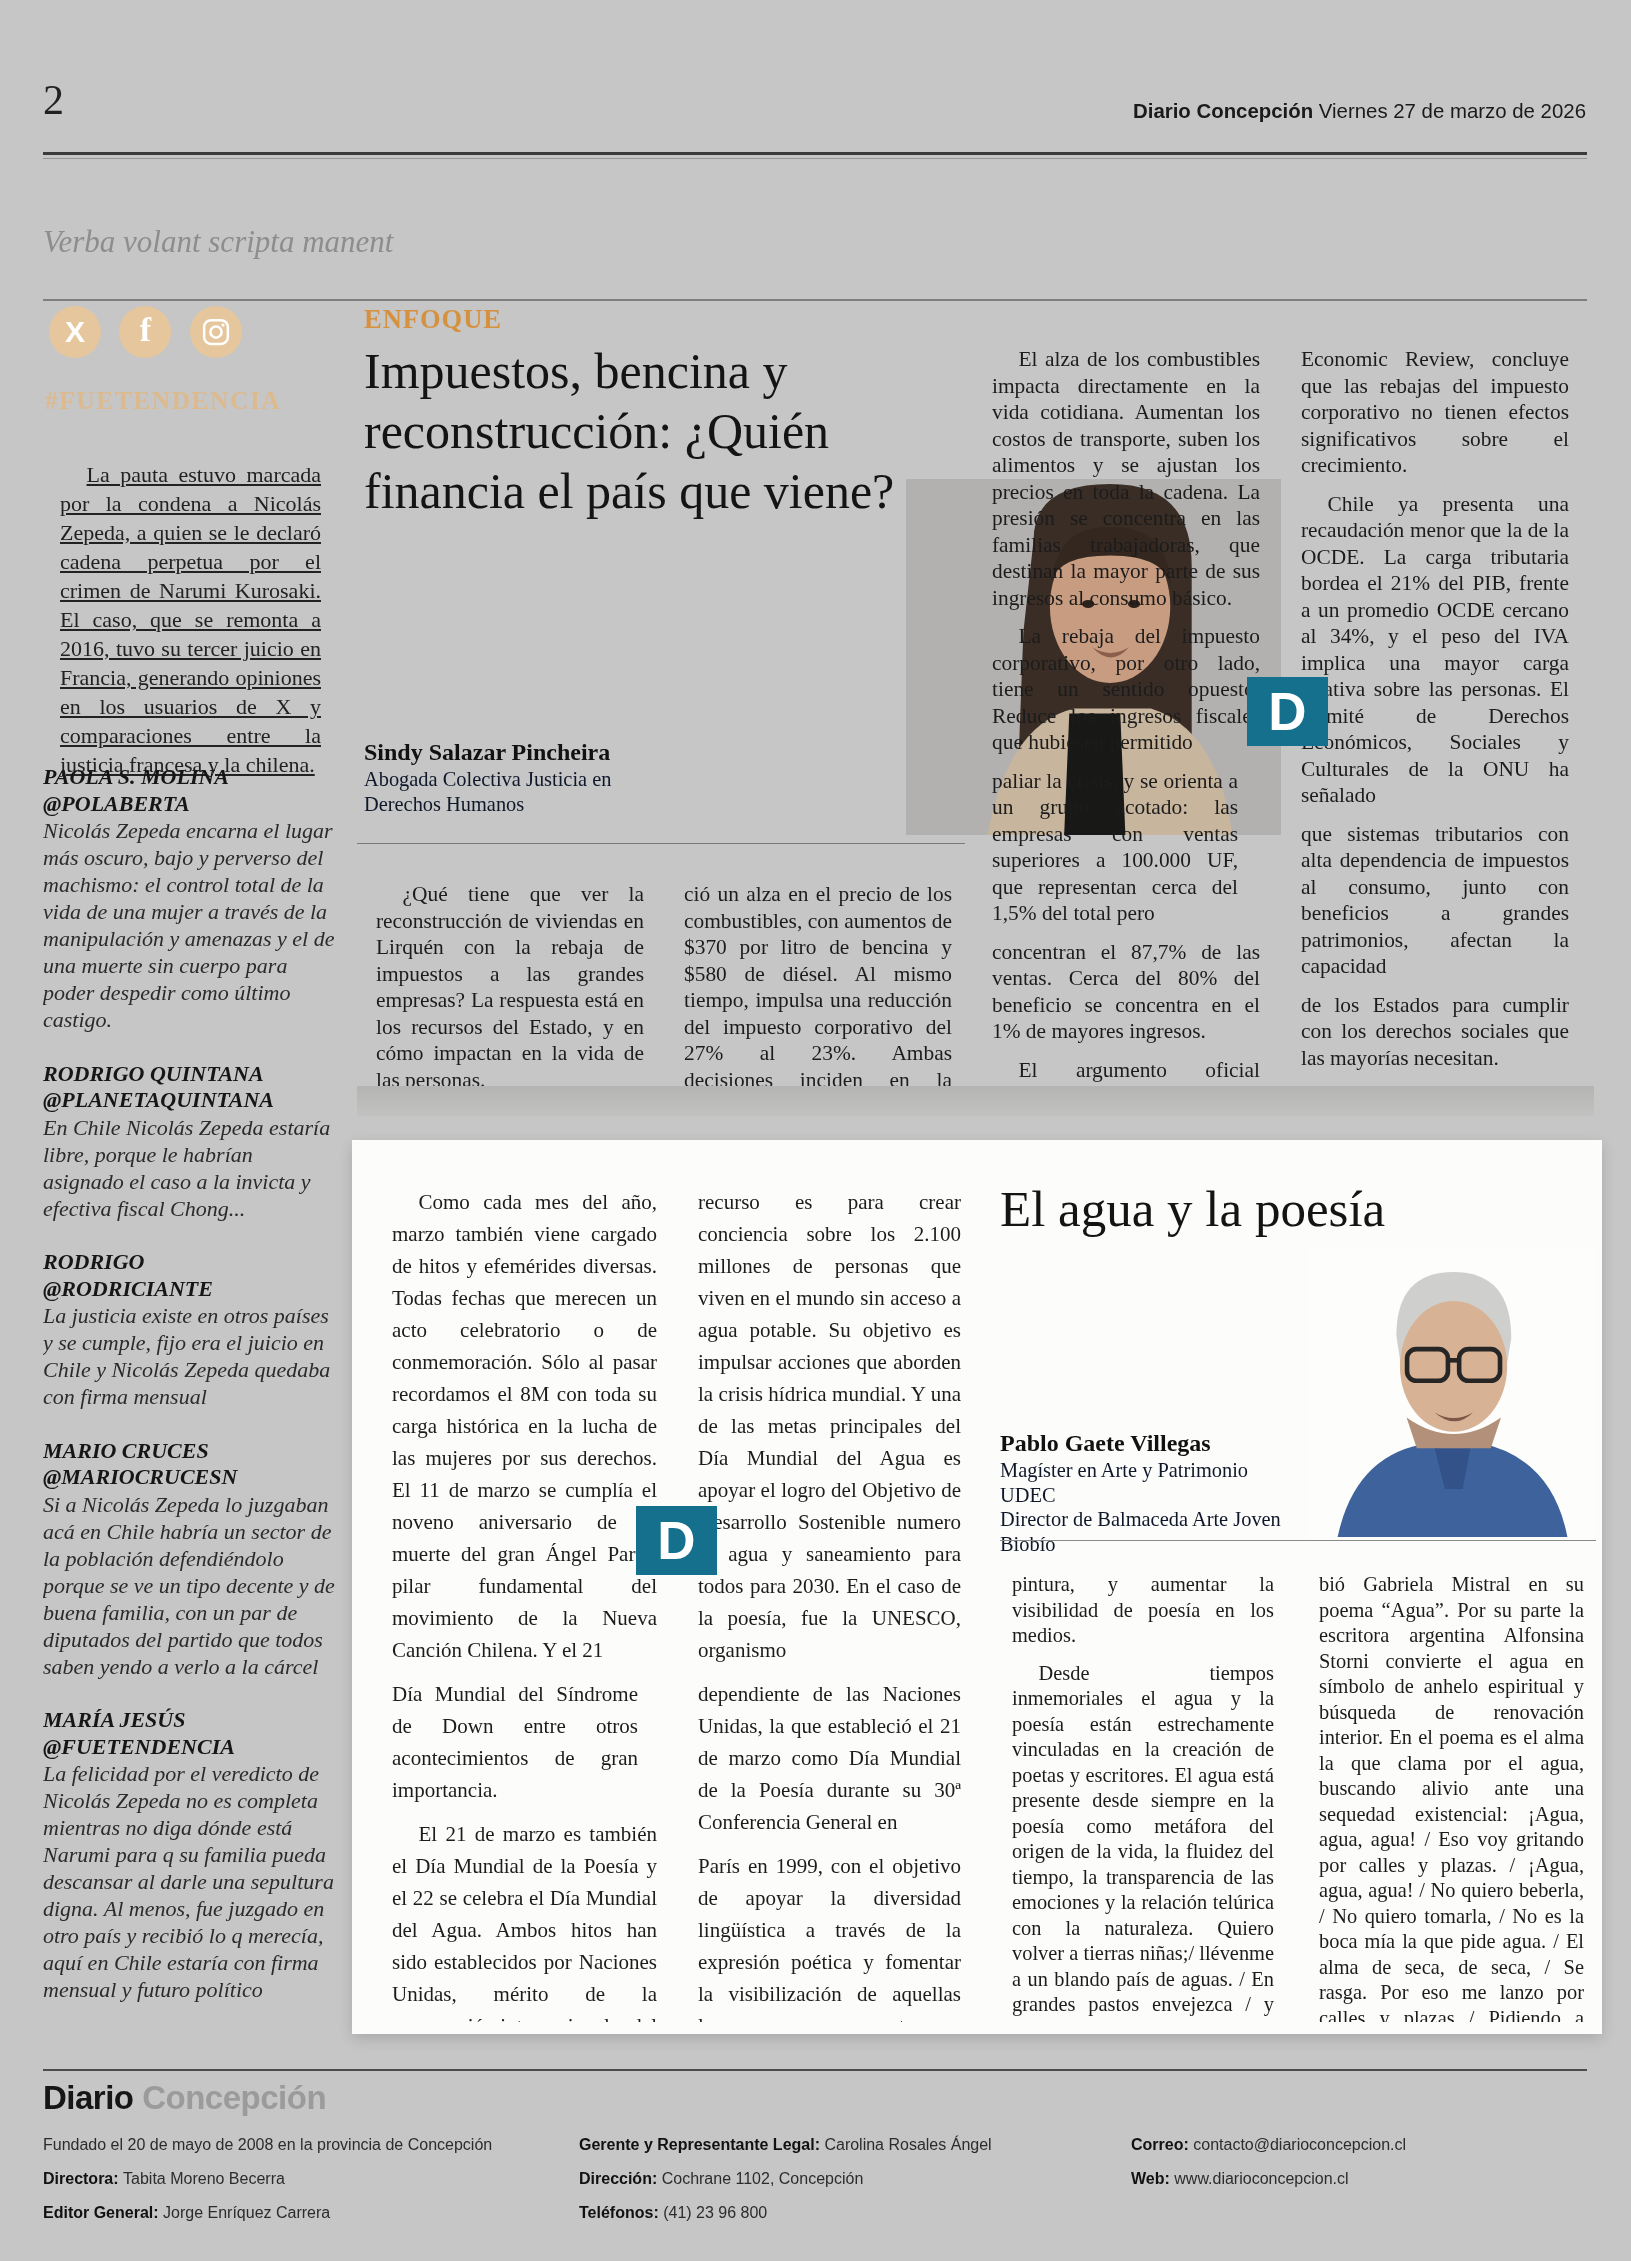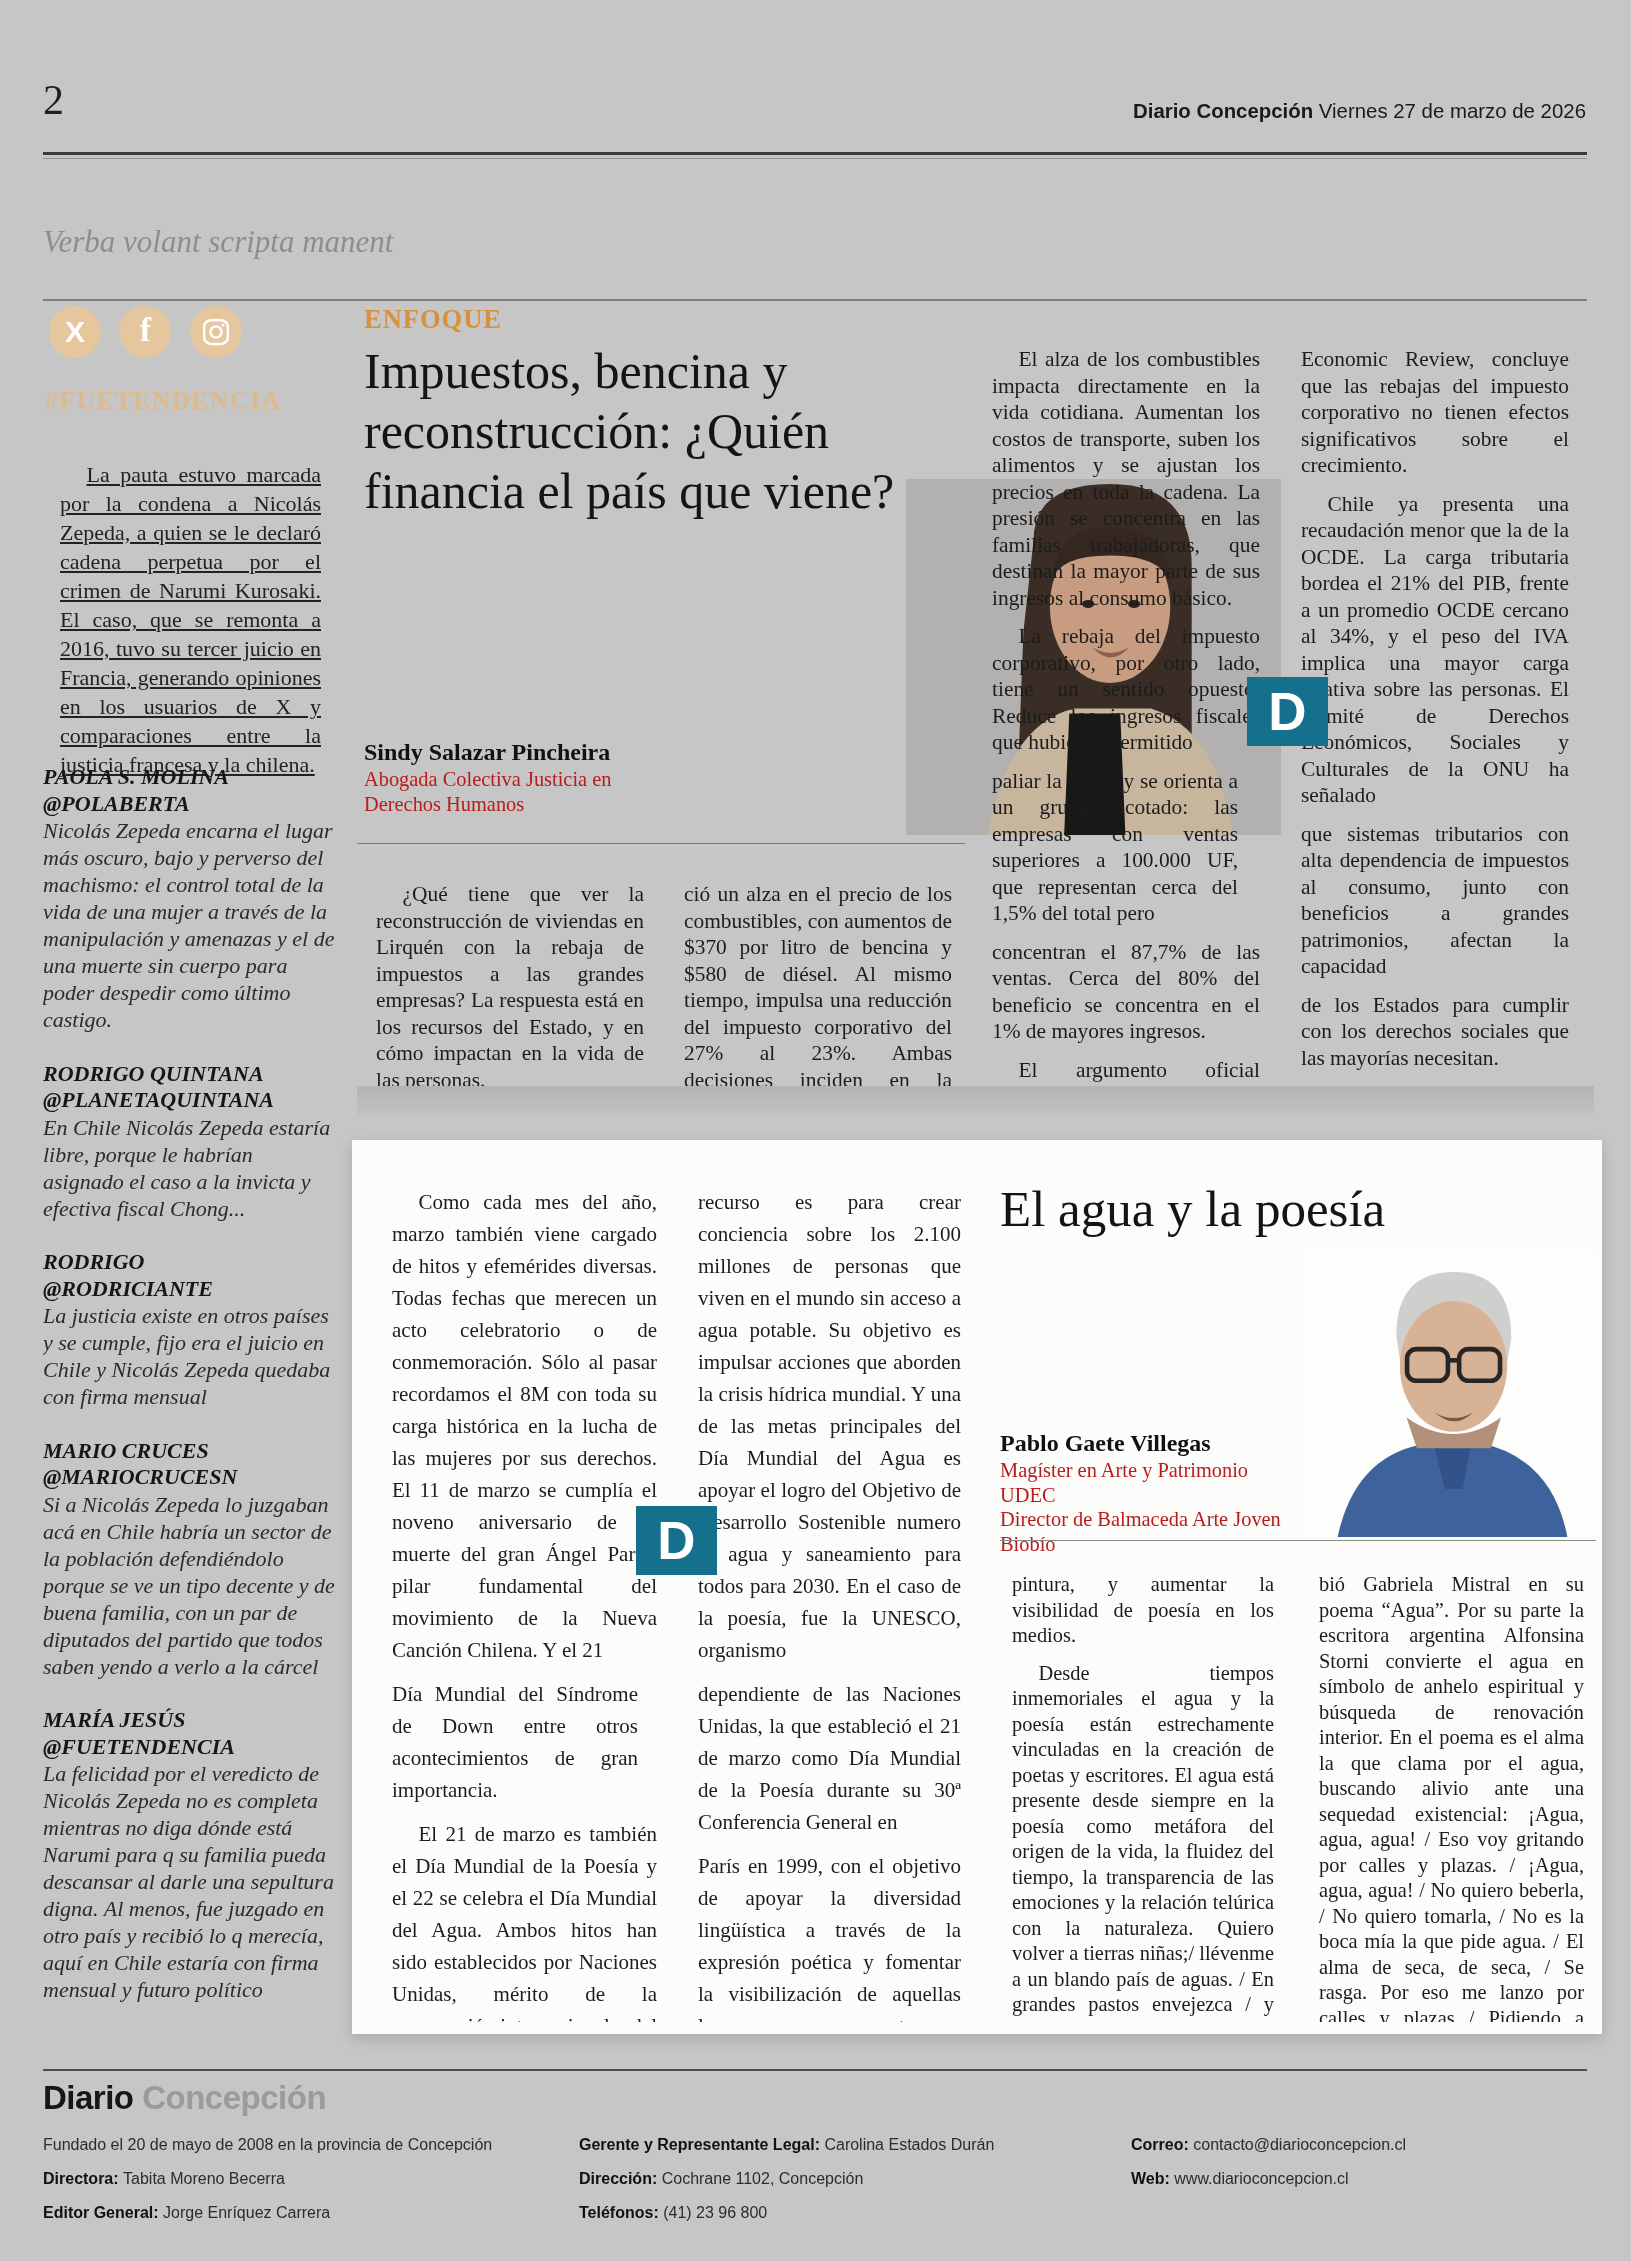--- a/index.html
+++ b/index.html
@@ -37,21 +37,21 @@
           display:flex;flex-direction:column;gap:27.6px;}
   .tweet .tname{font-weight:bold;font-style:italic;font-size:22px;line-height:26.5px;color:#161616;}
   .tweet .ttext{font-style:italic;font-size:22px;line-height:27px;color:#2b2b2b;}
 
   
   .kicker{left:364px;top:304px;font-size:26.5px;font-weight:bold;color:#d6913f;letter-spacing:1px;}
   .headline{left:364px;top:341px;width:577px;font-size:50px;line-height:60px;color:#141414;}
   .photo1{left:906px;top:479px;width:375px;height:356px;overflow:hidden;background:#b2b1af;}
   .byline1{left:364px;top:738px;width:459px;}
   .byl-name{font-size:24px;font-weight:bold;color:#111;line-height:29px;}
-  .byl-role{font-size:20.4px;line-height:24.5px;color:#b91c1c;}
+  .byl-role{font-size:20.4px;line-height:24.5px;color:#0f172a;}
   .rule-d{left:357px;top:843px;width:608px;height:1px;background:#7a7a7a;}
 
   .bodycol{font-size:21.4px;line-height:26.5px;text-align:justify;color:#1c1c1c;overflow:hidden;}
   .bodycol p{margin:12px;text-indent:26.5px;}
   .bodycol p.noind{text-indent:0;}
   .col1{left:364px;top:869px;width:292px;height:220px;}
   .col2{left:672px;top:869px;width:292px;height:220px;}
   .col3{left:980px;top:334px;width:292px;height:756px;}
   .col4{left:1289px;top:334px;width:292px;height:751px;}
   .cut-r{width:246px;}
@@ -259,21 +259,21 @@
   <div class="abs rule-f"></div>
   <div class="abs fbrand">
     <span>Diario </span><span class="gray">Concepción</span>
   </div>
   <div class="abs fcol fcol1">
     <div>Fundado el 20 de mayo de 2008 en la provincia de Concepción</div>
     <div><b>Directora: </b><span>Tabita Moreno Becerra</span></div>
     <div><b>Editor General: </b><span>Jorge Enríquez Carrera</span></div>
   </div>
   <div class="abs fcol fcol2">
-    <div><b>Gerente y Representante Legal: </b><span>Carolina Estados Durán</span></div>
+    <div><b>Gerente y Representante Legal: </b><span>Carolina Rosales Ángel</span></div>
     <div><b>Dirección: </b><span>Cochrane 1102, Concepción</span></div>
     <div><b>Teléfonos: </b><span>(41) 23 96 800</span></div>
   </div>
   <div class="abs fcol fcol3">
     <div><b>Correo: </b><span>contacto@diarioconcepcion.cl</span></div>
     <div><b>Web: </b><span>www.diarioconcepcion.cl</span></div>
   </div>
 
 </div>
 

